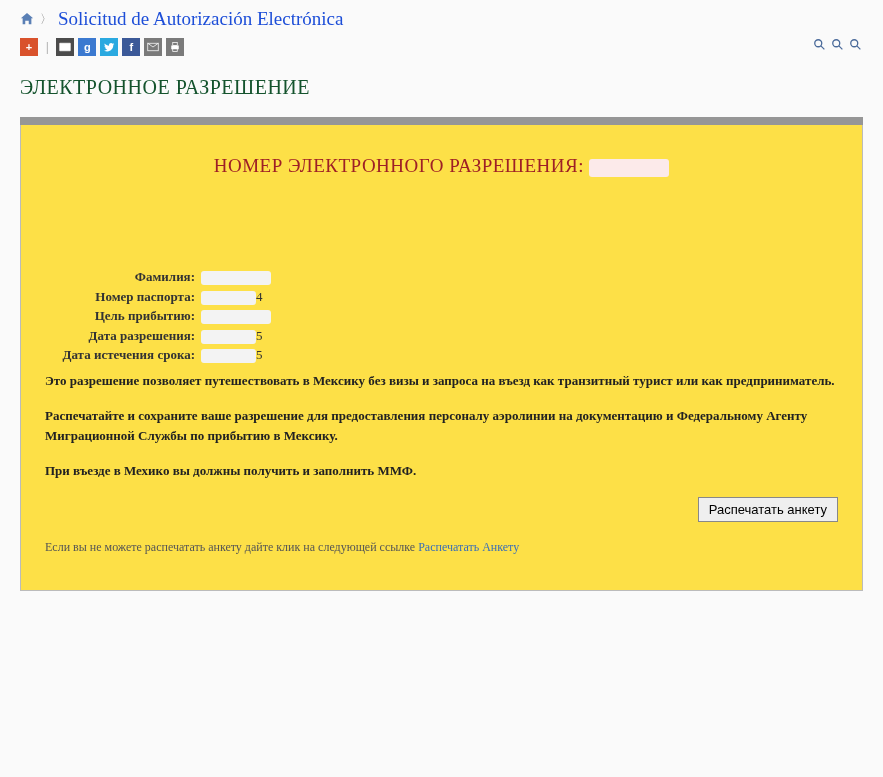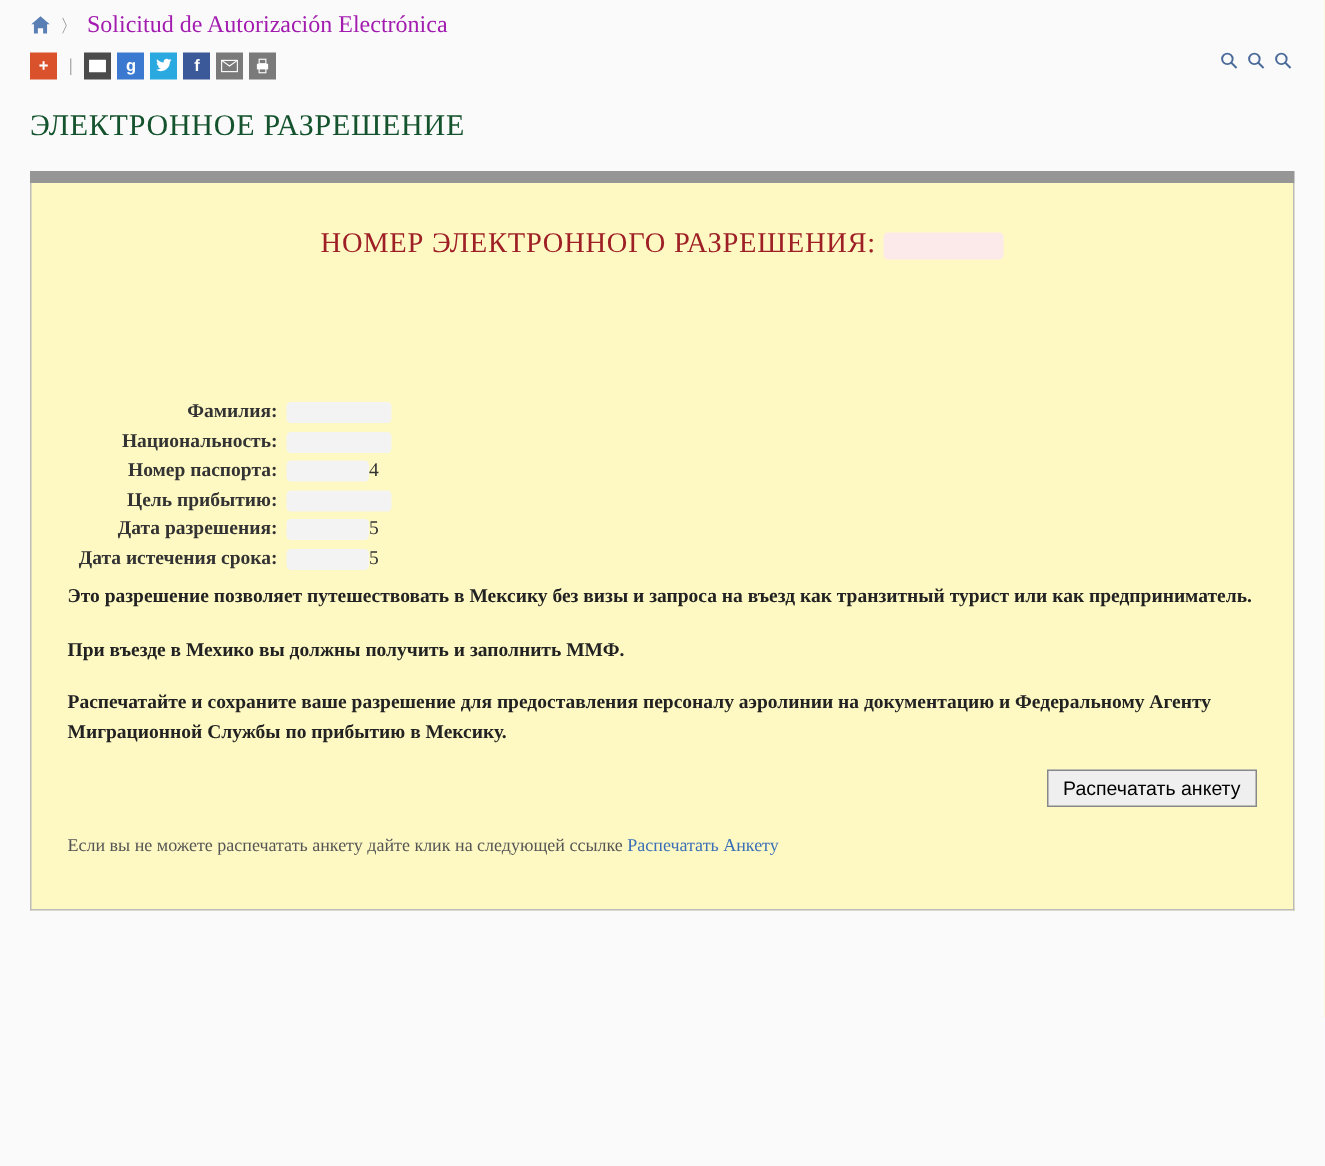--- a/index.html
+++ b/index.html
@@ -19,23 +19,23 @@
   .home-icon {
     width: 14px;
     height: 14px;
     display: inline-block;
   }
   .breadcrumb-sep {
     color: #888;
     font-size: 12px;
   }
   .breadcrumb-link {
-    color: #a21caf;
-    font-family: Georgia, serif;
-    font-size: 16px;
+    color: #1d4ed8;
+    font-family: Georgia, serif;
+    font-size: 19px;
     text-decoration: none;
   }
   .share-row {
     padding: 4px 20px 10px 20px;
     display: flex;
     align-items: center;
     justify-content: space-between;
   }
   .share-left {
     display: flex;
@@ -78,42 +78,42 @@
   .panel-wrap {
     margin: 0 20px 20px 20px;
   }
   .panel-top {
     height: 8px;
     background: #969696;
   }
   .panel {
     border: 1px solid #bbb;
     border-top: none;
-    background: #fef9c3;
+    background: #fde047;
     padding: 30px 14px 20px 14px;
   }
   .auth-num {
     text-align: center;
     color: #9e1f26;
     font-family: Georgia, serif;
     font-size: 19px;
     font-weight: normal;
     letter-spacing: 0.5px;
     margin-bottom: 90px;
   }
   .auth-num .redval {
     display:inline-block;
     width:80px;
     height:18px;
     background:#fceaea;
     vertical-align:middle;
     border-radius:3px;
   }
   .kv-block {
-    margin-left: 14px;
+    margin-left: 24px;
     margin-bottom: 6px;
   }
   .kv-row {
     display: flex;
     align-items: baseline;
     line-height: 1.5;
     font-size: 13px;
     color: #333;
     font-family: Georgia, serif;
   }
@@ -241,45 +241,41 @@
       <span>НОМЕР ЭЛЕКТРОННОГО РАЗРЕШЕНИЯ:</span>
       <span class="redval"></span>
     </div>
 
     <div class="kv-block">
       <div class="kv-row">
         <div class="kv-label">Фамилия:</div>
         <div class="kv-value"><span class="redblock" style="width:70px;height:14px;"></span></div>
       </div>
       <div class="kv-row">
-        <div class="kv-label">Национальность:</div>
-        <div class="kv-value"><span class="redblock" style="width:70px;height:14px;"></span></div>
-      </div>
-      <div class="kv-row">
         <div class="kv-label">Номер паспорта:</div>
         <div class="kv-value"><span class="redblock" style="width:55px;height:14px;"></span><span>4</span></div>
       </div>
       <div class="kv-row">
         <div class="kv-label">Цель прибытию:</div>
         <div class="kv-value"><span class="redblock" style="width:70px;height:14px;"></span></div>
       </div>
       <div class="kv-row">
         <div class="kv-label">Дата разрешения:</div>
         <div class="kv-value"><span class="redblock" style="width:55px;height:14px;"></span><span>5</span></div>
       </div>
       <div class="kv-row">
         <div class="kv-label">Дата истечения срока:</div>
         <div class="kv-value"><span class="redblock" style="width:55px;height:14px;"></span><span>5</span></div>
       </div>
     </div>
 
 
     <div class="para">Это разрешение позволяет путешествовать в Мексику без визы и запроса на въезд как транзитный турист или как предприниматель.</div>
+    <div class="para">Распечатайте и сохраните ваше разрешение для предоставления персоналу аэролинии на документацию и Федеральному Агенту Миграционной Службы по прибытию в Мексику.</div>
     <div class="para">При въезде в Мехико вы должны получить и заполнить ММФ.</div>
-    <div class="para">Распечатайте и сохраните ваше разрешение для предоставления персоналу аэролинии на документацию и Федеральному Агенту Миграционной Службы по прибытию в Мексику.</div>
 
     <div class="print-row">
       <button class="print-btn">Распечатать анкету</button>
     </div>
 
     <div class="footer-note">
       <span>Если вы не можете распечатать анкету дайте клик на следующей ссылке </span><a href="#">Распечатать Анкету</a>
     </div>
   </div>
 </div>

